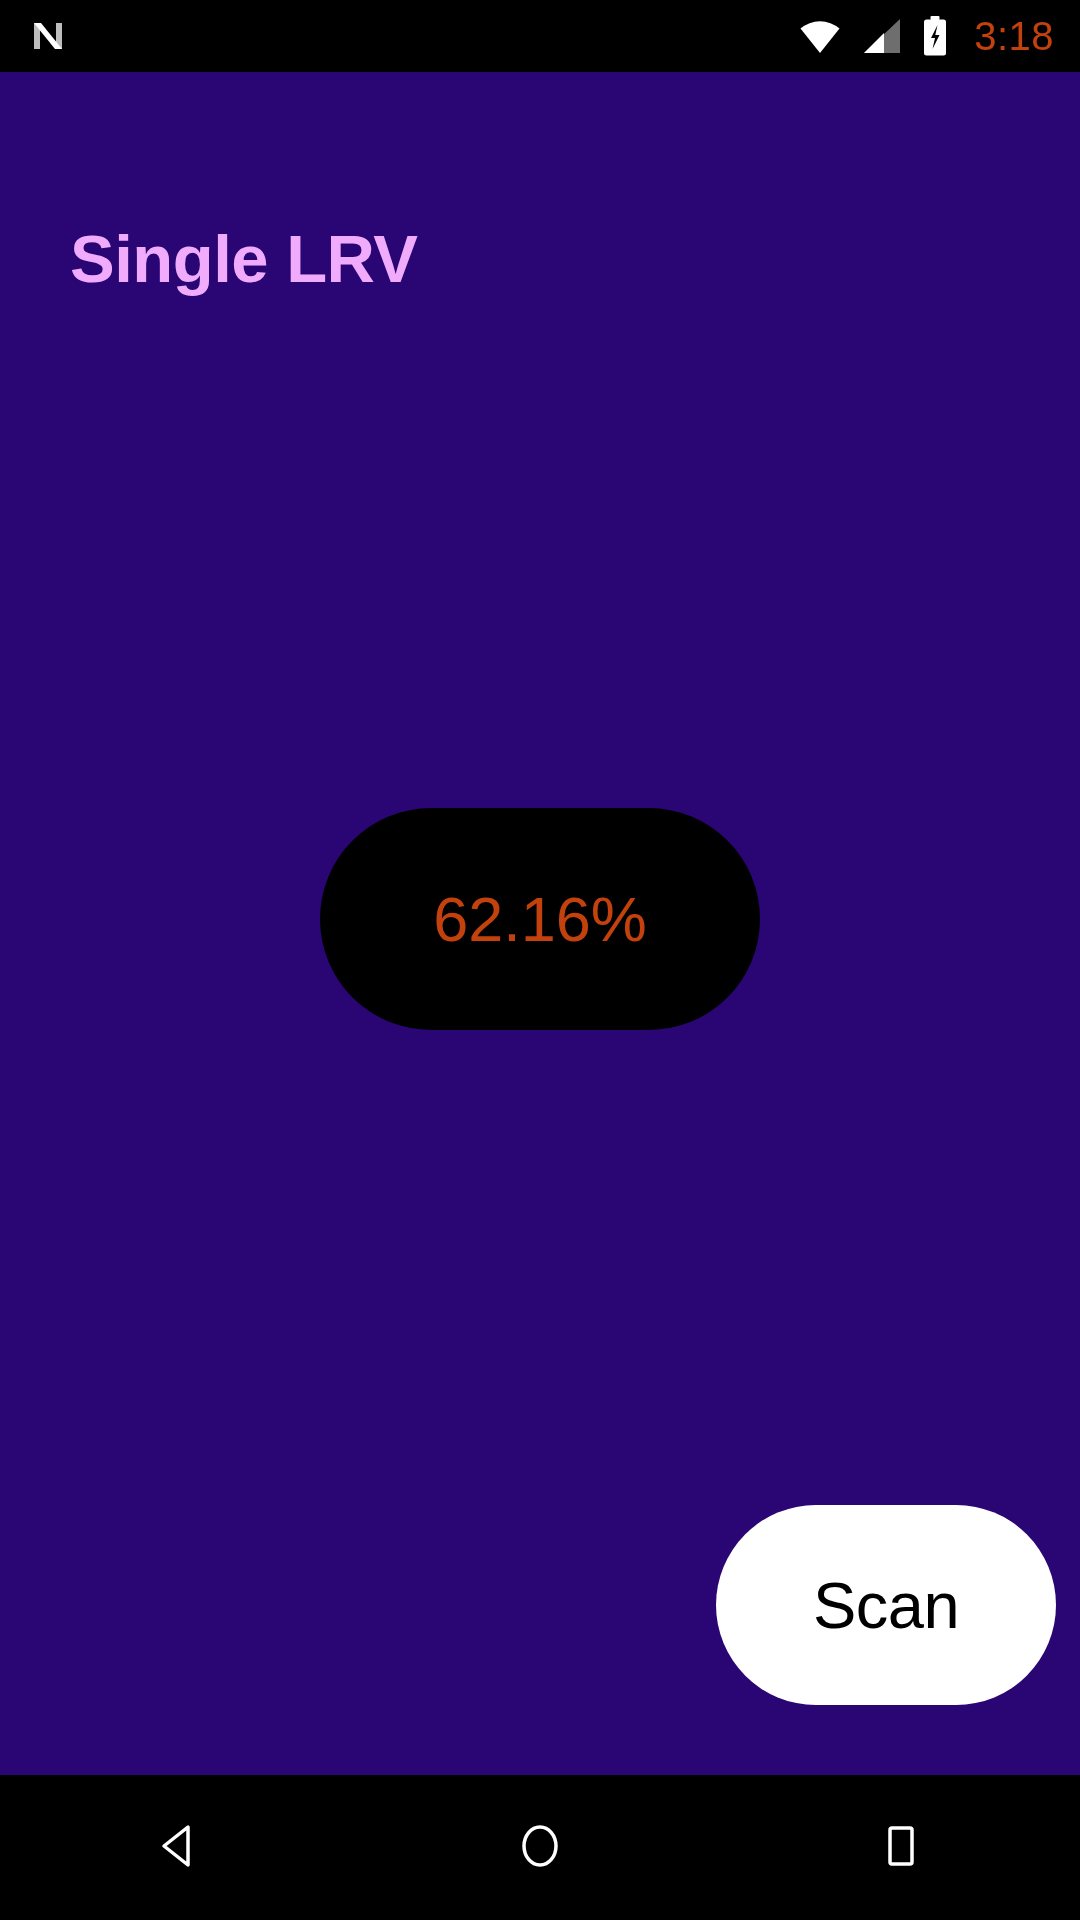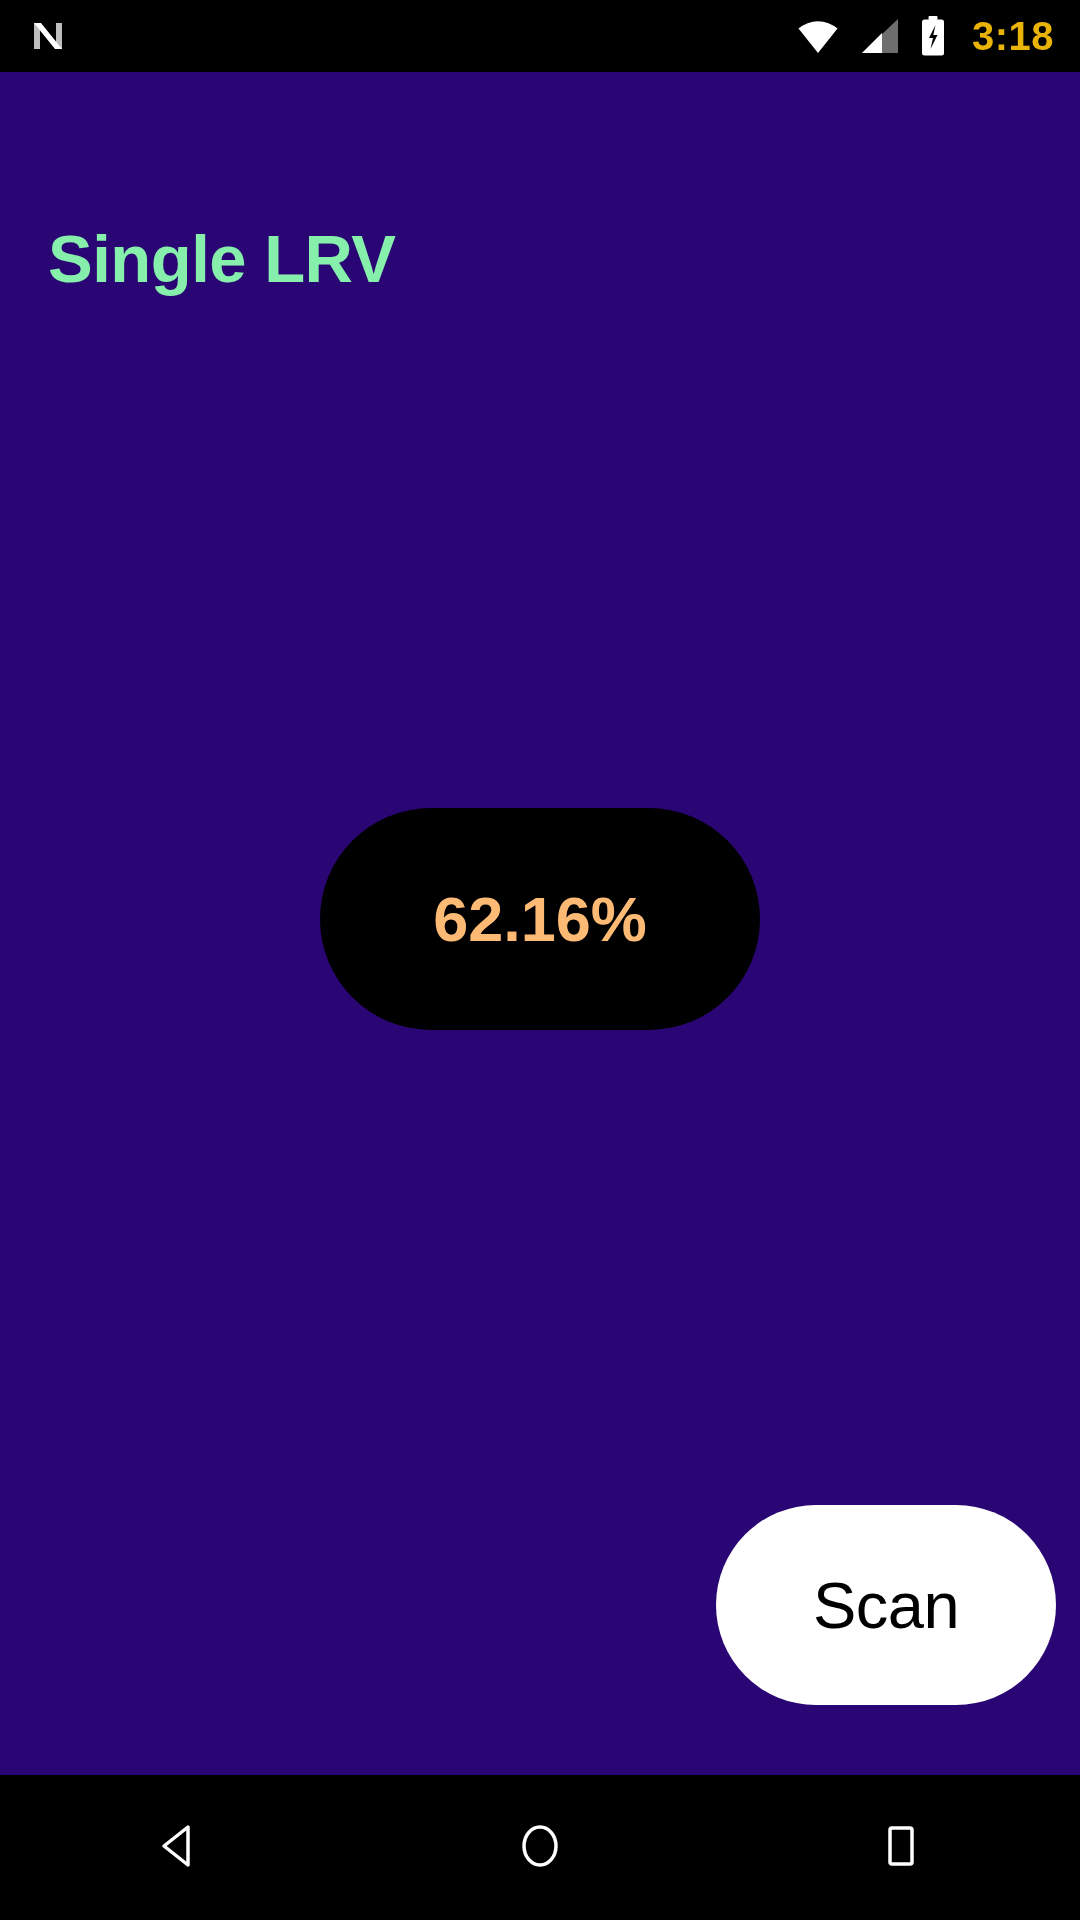--- a/index.html
+++ b/index.html
@@ -24,53 +24,53 @@
     padding:0 26px 0 28px;
   }
   #status-left { display:flex; align-items:center; }
   #status-right {
     margin-left:auto;
     display:flex; align-items:center; gap:20px;
   }
   .nougat-n { display:block; }
   .sb-icon { display:block; }
   #status-clock {
-    color:#eab308;
+    color:#c2410c;
     font-size:40px;
-    font-weight:700;
+    font-weight:400;
     letter-spacing:0.5px;
     line-height:1;
     margin-left:6px;
   }
 
   
   #page-title {
     position:absolute;
-    left:48px; top:222px;
-    color:#86efac;
+    left:70px; top:222px;
+    color:#f0abfc;
     font-size:67px;
     font-weight:700;
     letter-spacing:-0.5px;
     line-height:1.1;
     white-space:nowrap;
   }
 
   
   #value-pill {
     position:absolute;
     left:320px; top:808px;
     width:440px; height:222px;
     background:#000000;
     border-radius:111px;
     display:flex; align-items:center; justify-content:center;
   }
   #value-pill-text {
-    color:#fdba74;
+    color:#c2410c;
     font-size:63px;
-    font-weight:700;
+    font-weight:400;
     letter-spacing:0px;
     line-height:1;
     white-space:nowrap;
   }
 
   
   #scan-button {
     position:absolute;
     left:716px; top:1472px;
     width:340px; height:200px;

